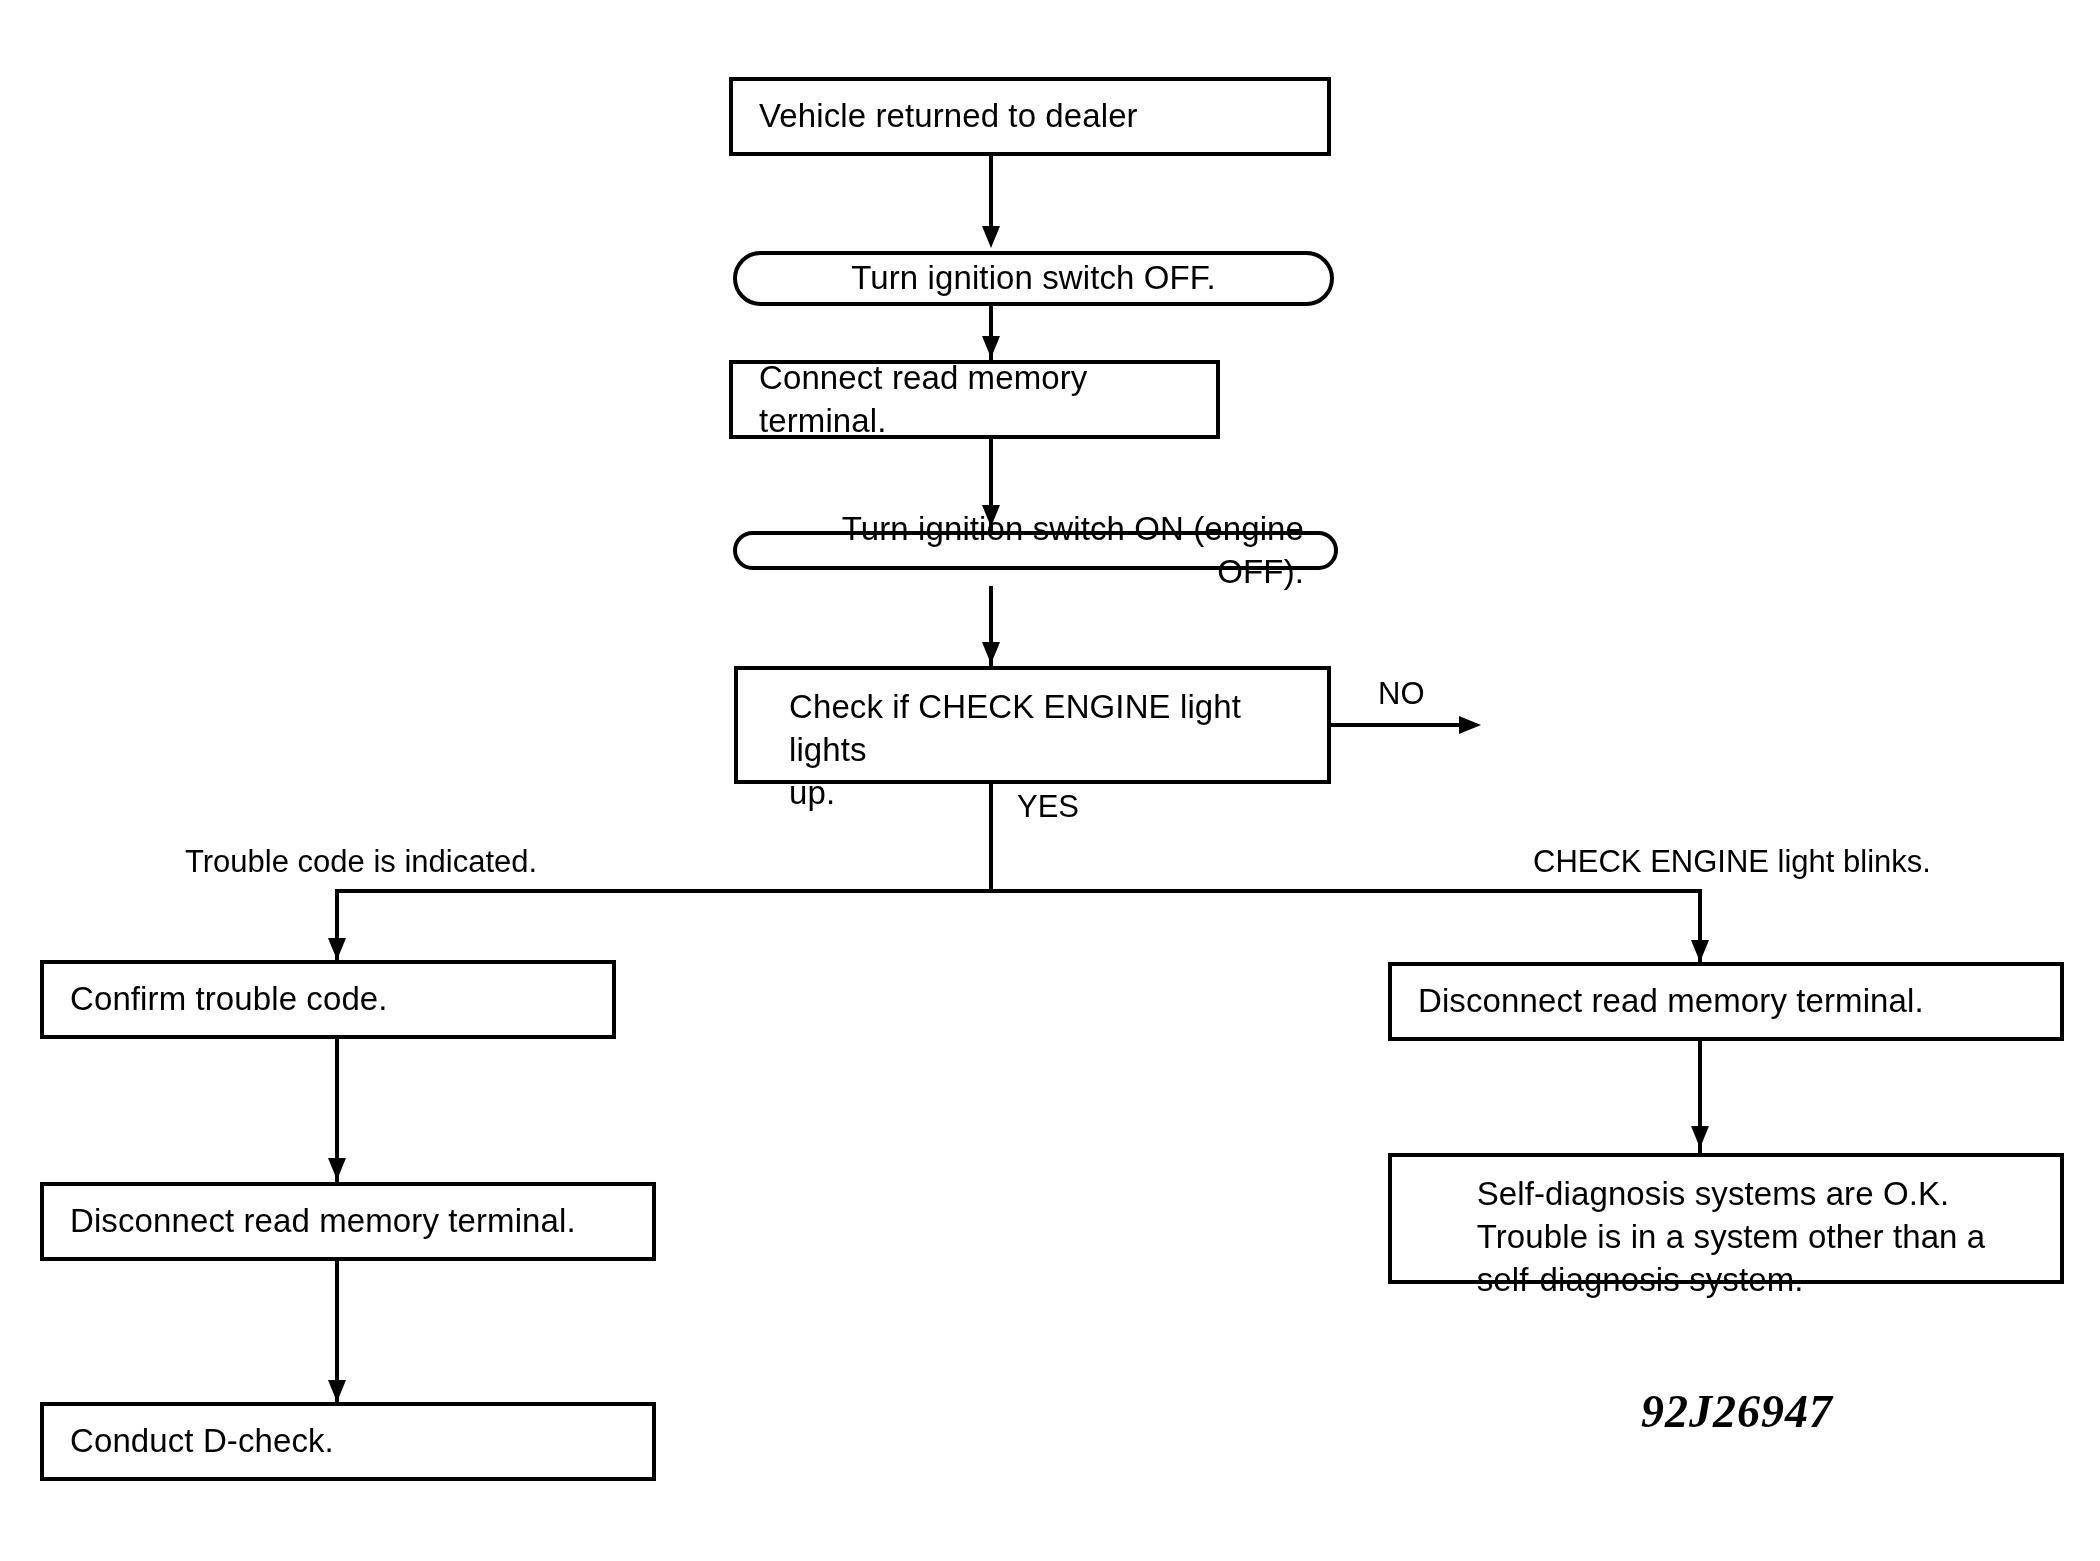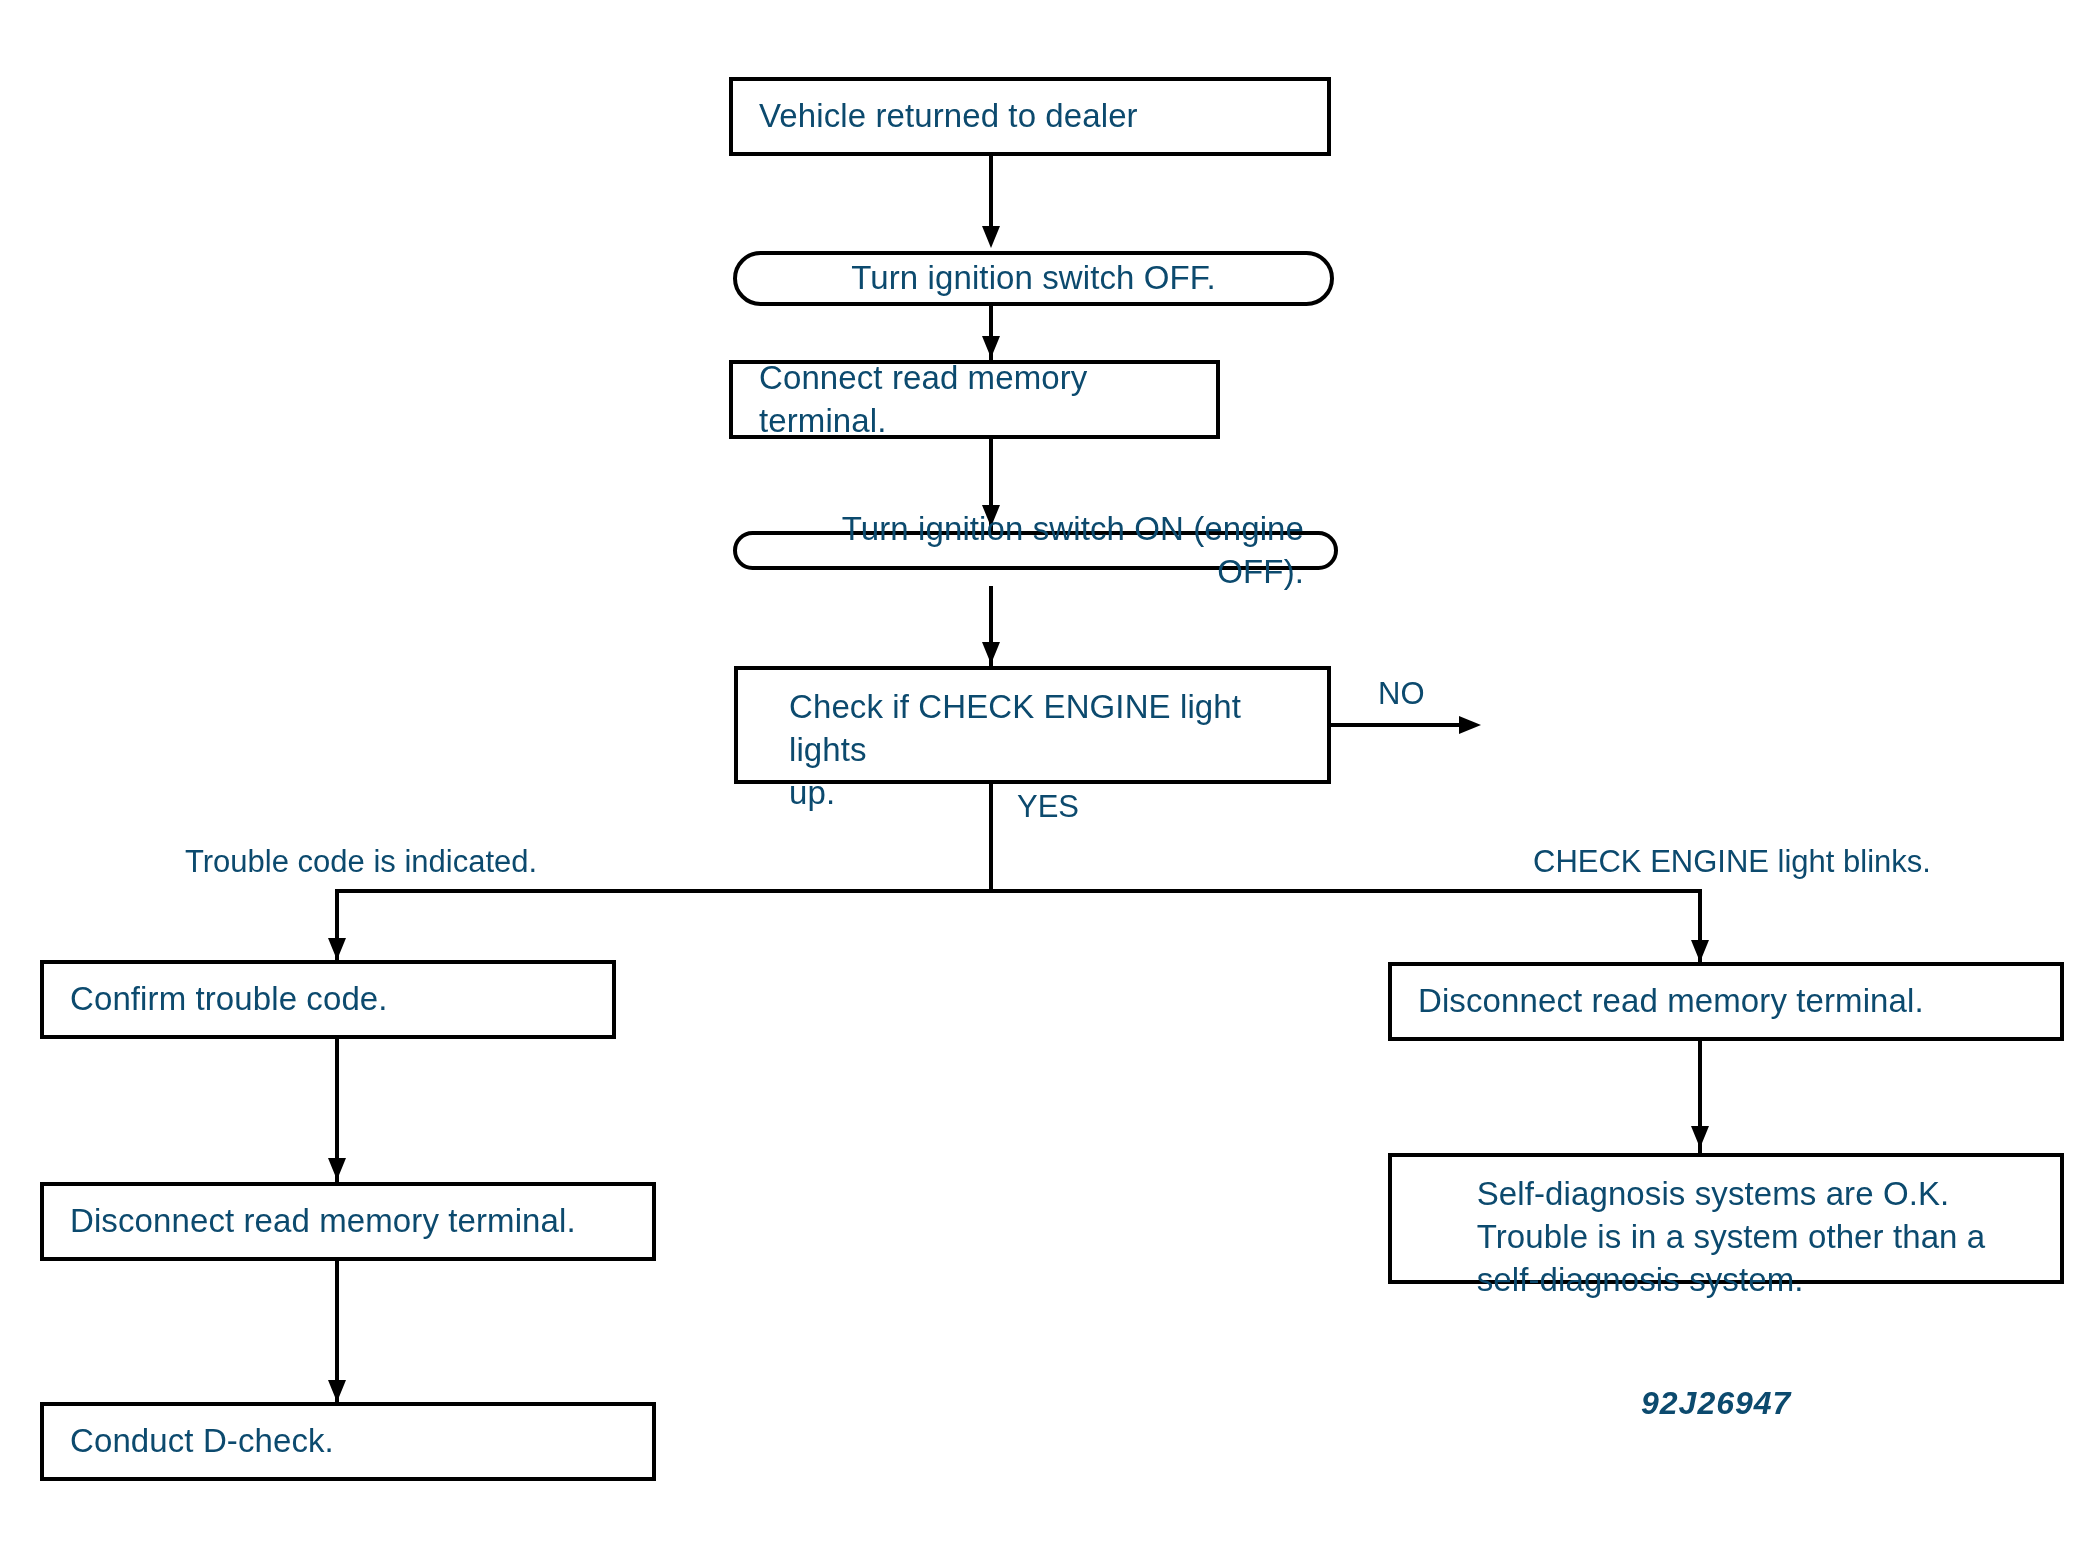--- a/index.html
+++ b/index.html
@@ -7,21 +7,21 @@
     padding: 0;
     background: #ffffff;
   }
   #canvas {
     position: relative;
     width: 2100px;
     height: 1561px;
     background: #ffffff;
     overflow: hidden;
     font-family: "Liberation Sans", sans-serif;
-    color: #0c4a6e;
+    color: #000000;
   }
   .node {
     position: absolute;
     box-sizing: border-box;
     border: 4px solid #000000;
     background: #ffffff;
     display: flex;
     align-items: center;
     justify-content: flex-start;
   }
@@ -76,24 +76,24 @@
     border-left: 22px solid #000000;
   }
   .edge-label {
     position: absolute;
     font-size: 31px;
     line-height: 1.2;
     white-space: nowrap;
   }
   .figure-id {
     position: absolute;
-    font-family: Liberation Sans, sans-serif;
+    font-family: Liberation Serif, serif;
     font-style: italic;
     font-weight: bold;
-    font-size: 32px;
+    font-size: 46px;
     letter-spacing: 1px;
     white-space: nowrap;
   }
 </style>
 </head>
 <body>
 
 <div id="canvas">
 
   <div class="node process" style="left:729px; top:77px; width:602px; height:79px;">

